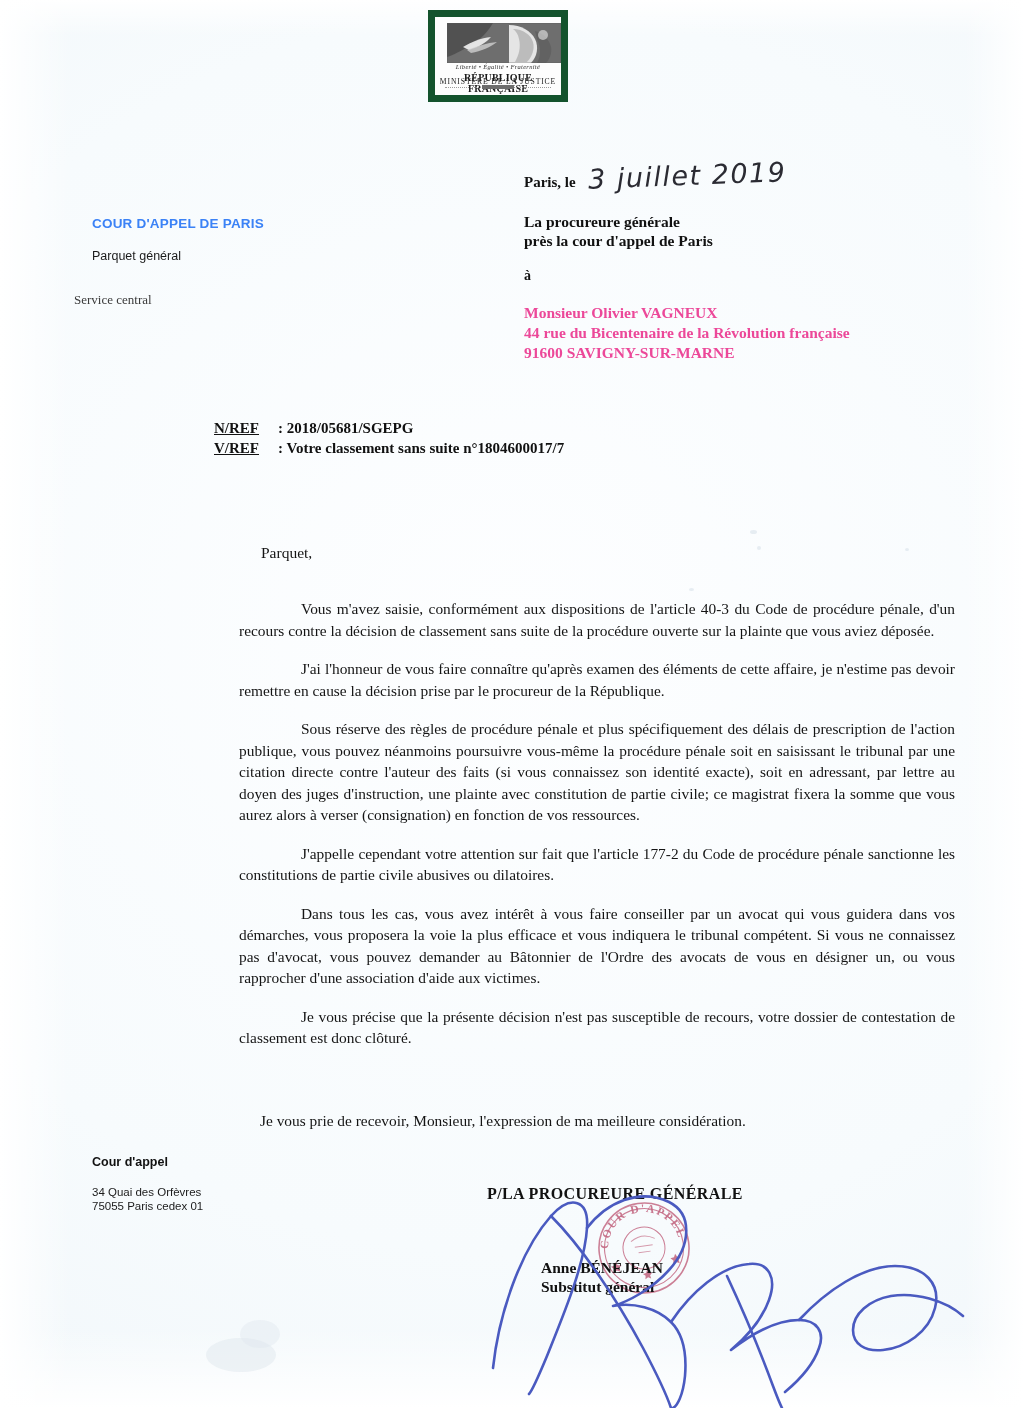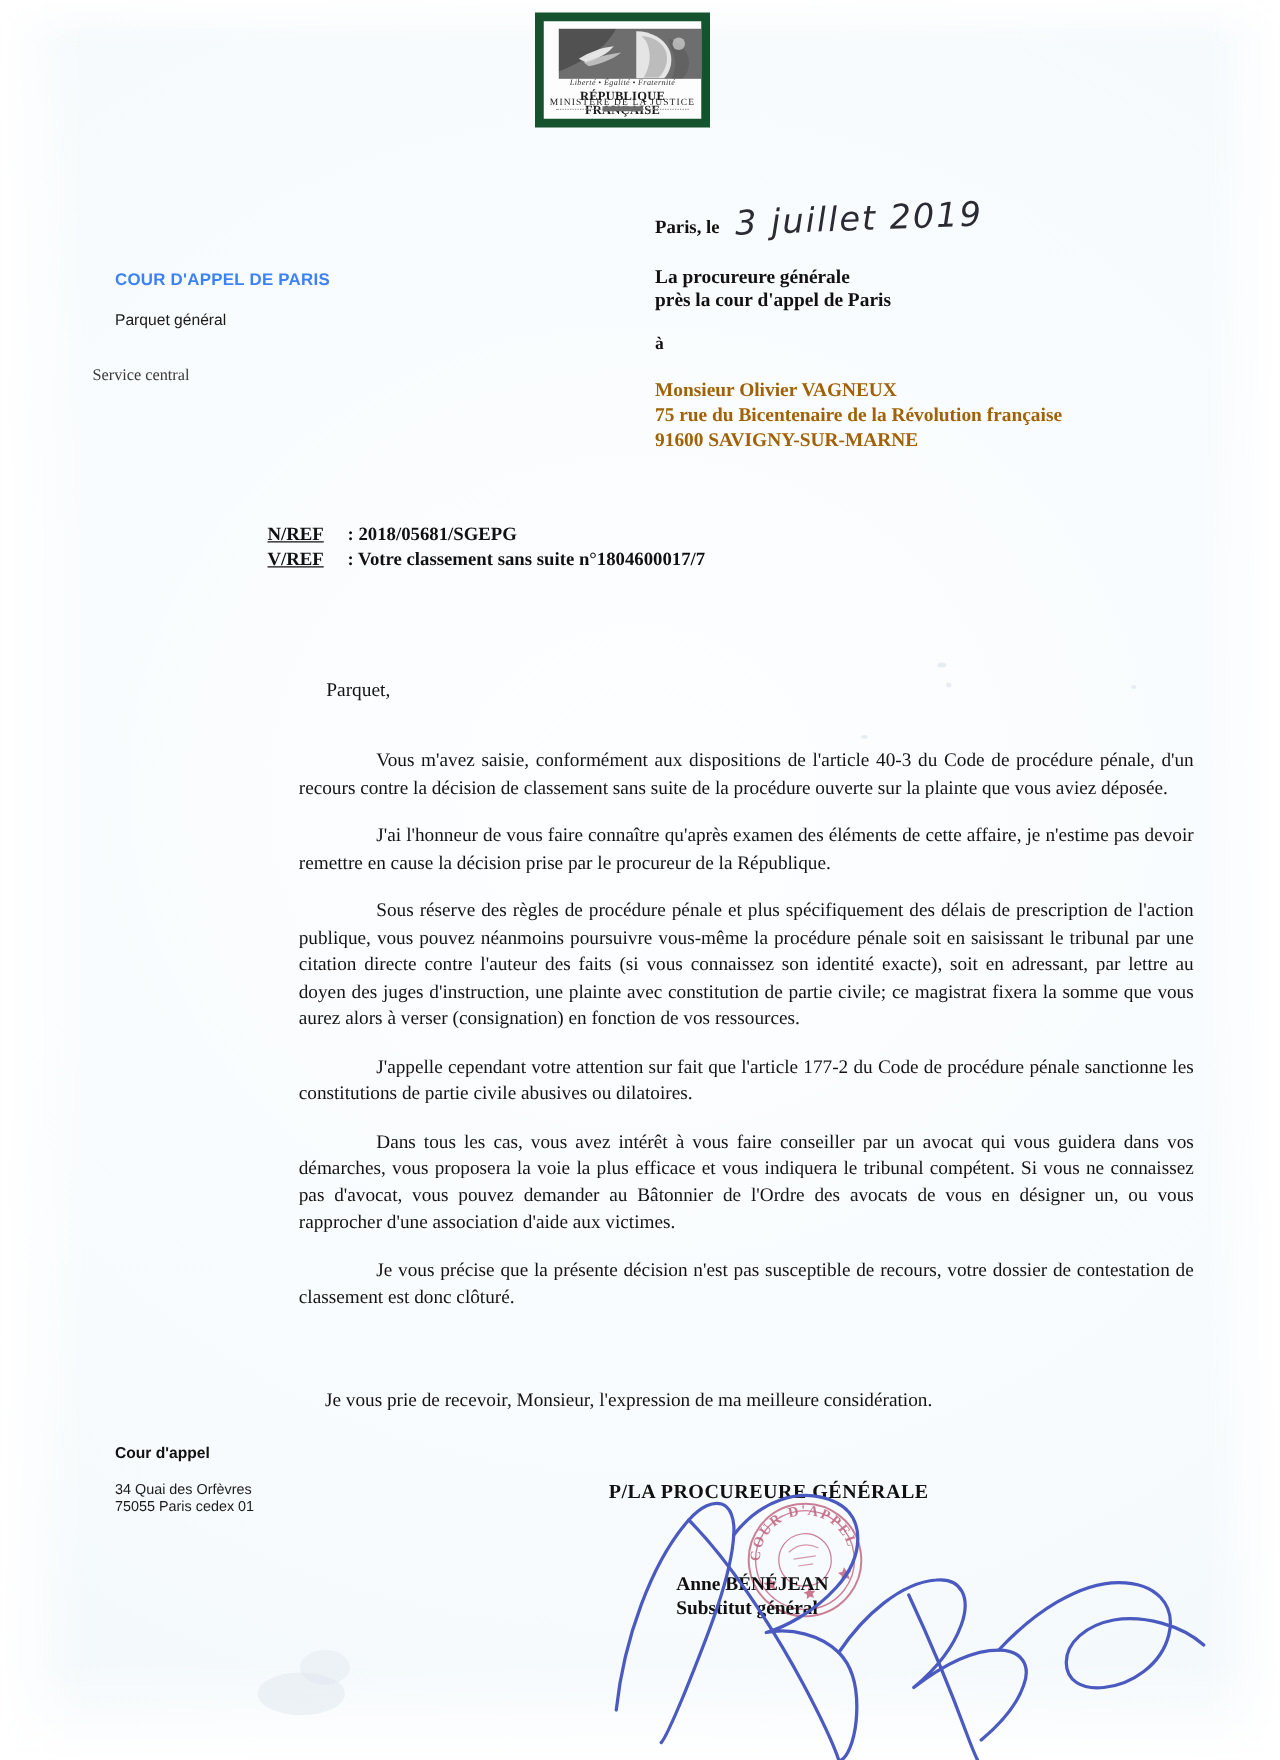--- a/index.html
+++ b/index.html
@@ -173,21 +173,21 @@
     color: #111;
   }
   #recipient-block {
     position: absolute;
     left: 524px;
     top: 303px;
     font-family: "Liberation Serif", serif;
     font-weight: bold;
     font-size: 15.5px;
     line-height: 20px;
-    color: #a16207;
+    color: #ec4899;
   }
 
   
   #refs-block {
     position: absolute;
     left: 214px;
     top: 419px;
     font-family: "Liberation Serif", serif;
     font-weight: bold;
     font-size: 15px;
@@ -356,21 +356,21 @@
 <div id="date-line">Paris, le</div>
 <div id="handwritten-date">3 juillet 2019</div>
 
 <div id="sender-title">
   <div>La procureure générale</div>
   <div>près la cour d'appel de Paris</div>
 </div>
 <div id="a-marker">à</div>
 <div id="recipient-block">
   <div>Monsieur Olivier VAGNEUX</div>
-  <div>75 rue du Bicentenaire de la Révolution française</div>
+  <div>44 rue du Bicentenaire de la Révolution française</div>
   <div>91600 SAVIGNY-SUR-MARNE</div>
 </div>
 
 <div id="refs-block">
   <div class="ref-row">
     <span class="ref-key">N/REF</span>
     <span class="ref-val">: 2018/05681/SGEPG</span>
   </div>
   <div class="ref-row">
     <span class="ref-key">V/REF</span>

